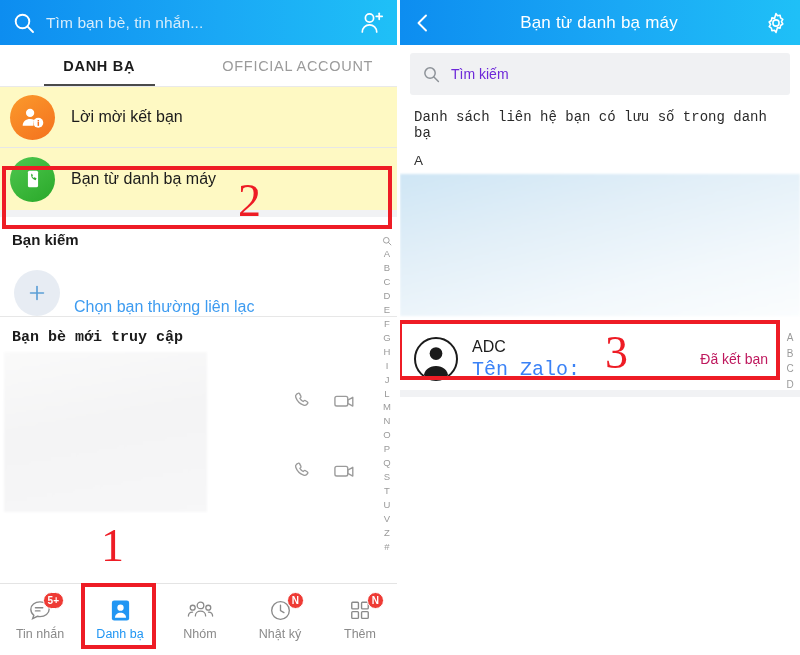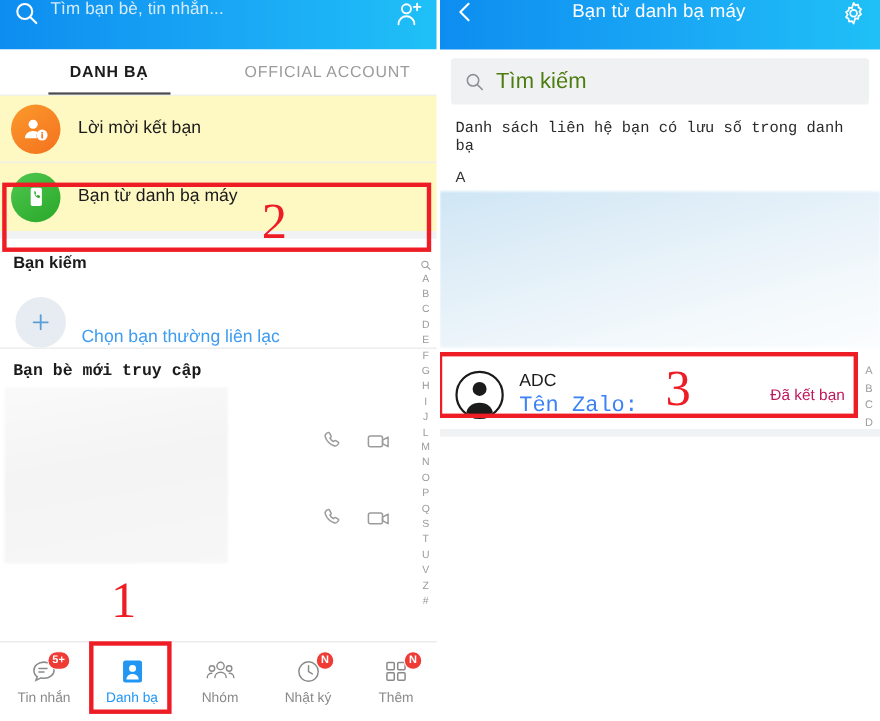--- a/index.html
+++ b/index.html
@@ -12,21 +12,21 @@
   .app { position: relative; width: 800px; height: 655px; display: flex; background:#fff; }
 
   
   .panel { position: relative; width: 400px; height: 655px; background: #ffffff; overflow: hidden; }
   .panel.left  { border-right: 3px solid #ffffff; }
 
   
   .hdr {
     height: 45px; width: 100%;
     background: linear-gradient(90deg, #0d8df0 0%, #1aa8f5 55%, #1fc0f7 100%);
-    display: flex; align-items: flex-start; padding: 0 12px; gap: 10px;
+    display: flex; align-items: center; padding: 0 12px; gap: 10px;
   }
   .hdr .srch-ico { flex: 0 0 auto; width: 24px; height: 24px; }
   .hdr .placeholder {
     flex: 1 1 auto; color: #d6ecfb; font-size: 15.5px; letter-spacing: .1px;
   }
   .hdr .addfriend { flex: 0 0 auto; width: 26px; height: 26px; }
   .hdr .backarrow { flex: 0 0 auto; width: 22px; height: 22px; }
   .hdr .hdr-title {
     flex: 1 1 auto; text-align: center; color: #ffffff;
     font-size: 17px; letter-spacing: .2px;
@@ -112,21 +112,21 @@
     border-radius: 9px; background: #ee3b35; color: #fff; font-size: 10px;
     font-weight: bold; display: flex; align-items: center; justify-content: center;
     padding: 0 4px; border: 1.5px solid #fff;
   }
 
   
   .search-bar {
     height: 42px; margin: 8px 10px 0 10px; background: #f0f1f3; border-radius: 3px;
     display: flex; align-items: center; gap: 10px; padding: 0 12px;
   }
-  .search-bar .sp { color: #4d7c0f; font-size: 20px; }
+  .search-bar .sp { color: #6d28d9; font-size: 14px; }
   .list-note { font-size: 14px; color: #2b2b2b; padding: 14px 14px 0 14px; font-family: Liberation Mono, monospace; }
   .alpha-hdr { font-size: 13.5px; color: #333; padding: 12px 14px 6px 14px; }
   .blur-region {
     height: 142px; width: 100%;
     background: linear-gradient(165deg, #cfe6f5 0%, #e2eff8 35%, #f2f8fc 70%, #fbfdfe 100%);
     filter: blur(1.2px);
   }
   .contact-row {
     height: 62px; display: flex; align-items: center; padding: 0 14px; gap: 14px;
     background: #fff;

